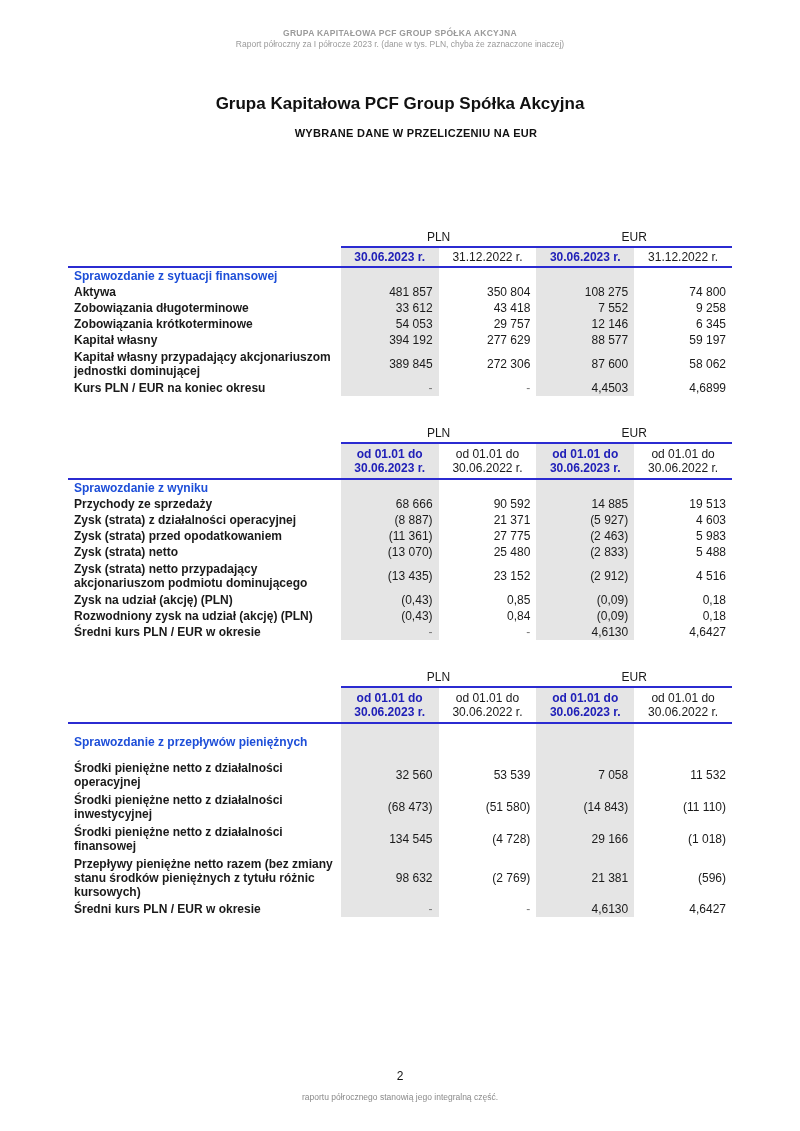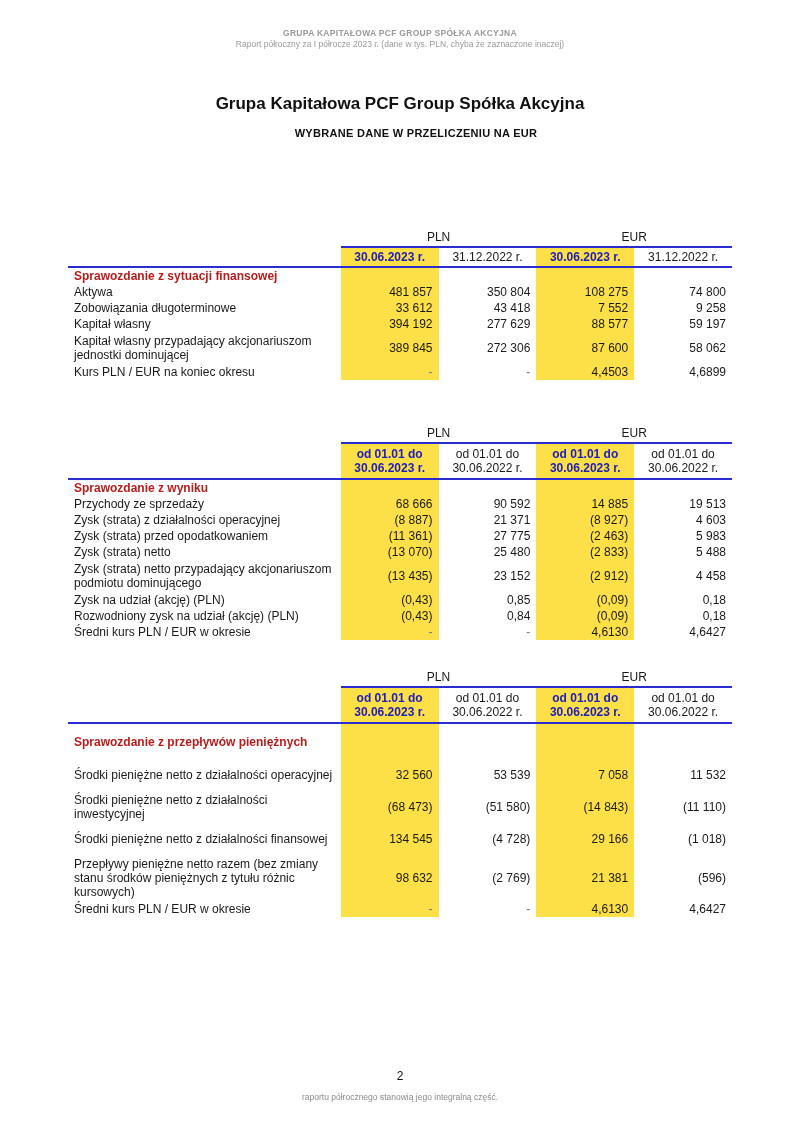--- a/index.html
+++ b/index.html
@@ -5,30 +5,30 @@
   html, body { margin: 0; padding: 0; background: #ffffff; }
   body { width: 800px; height: 1131px; position: relative; font-family: "Liberation Sans", sans-serif; color: #1a1a1a; overflow: hidden; }
   .hdr { position: absolute; top: 28px; left: 0; width: 800px; text-align: center; color: #9a9a9a; }
   .hdr .t1 { font-size: 8.5px; font-weight: bold; letter-spacing: 0.3px; }
   .hdr .t2 { font-size: 8.5px; margin-top: 1px; text-align: center; }
   .title { position: absolute; top: 94px; left: 0; width: 800px; text-align: center; font-size: 17px; font-weight: bold; color: #111; }
   .subtitle { position: absolute; top: 127px; left: 16px; width: 800px; text-align: center; font-size: 11px; font-weight: bold; color: #111; letter-spacing: 0.3px; }
 
   table.fin { position: absolute; left: 68px; width: 664px; border-collapse: collapse; font-size: 12px; margin-top: 48px; }
   table.fin td { padding: 0 6px; height: 16px; line-height: 14px; vertical-align: middle; }
-  table.fin td.lbl { width: 262px; padding-left: 6px; text-align: left; }
+  table.fin td.lbl { width: 262px; padding-left: 6px; text-align: left; font-weight: bold; }
   table.fin td.num { width: 86px; text-align: right; }
-  table.fin td.c1, table.fin td.c3 { background: #fde047; }
+  table.fin td.c1, table.fin td.c3 { background: #e5e5e5; }
   table.fin tr.cur td { text-align: center; height: 18px; font-size: 12px; }
   table.fin tr.cur td.curcell { border-bottom: 2px solid #2b2bd1; }
   table.fin tr.colh td { text-align: center; }
   table.fin tr.colh td.b { color: #2020b8; font-weight: bold; }
   table.fin tr.colh td { border-bottom: 2px solid #2b2bd1; }
   table.fin tr.colh td.lbl { border-bottom: 2px solid #2b2bd1; }
-  table.fin td.sec { color: #b91c1c; font-weight: bold; }
+  table.fin td.sec { color: #1d4ed8; font-weight: bold; }
   table.fin td.dash { color: #777; }
 
   .pg { position: absolute; top: 1069px; left: 0; width: 800px; text-align: center; font-size: 12px; color: #111; }
   .foot { position: absolute; top: 1092px; left: 0; width: 800px; text-align: center; font-size: 8.5px; color: #8a8a8a; line-height: 11px; }
 </style>
 </head>
 <body>
 
 <div class="hdr">
   <div class="t1">GRUPA KAPITAŁOWA PCF GROUP SPÓŁKA AKCYJNA</div>
@@ -67,20 +67,27 @@
     <td class="num">74 800</td>
   </tr>
   <tr>
     <td class="lbl">Zobowiązania długoterminowe</td>
     <td class="num c1">33 612</td>
     <td class="num">43 418</td>
     <td class="num c3">7 552</td>
     <td class="num">9 258</td>
   </tr>
   <tr>
+    <td class="lbl">Zobowiązania krótkoterminowe</td>
+    <td class="num c1">54 053</td>
+    <td class="num">29 757</td>
+    <td class="num c3">12 146</td>
+    <td class="num">6 345</td>
+  </tr>
+  <tr>
     <td class="lbl">Kapitał własny</td>
     <td class="num c1">394 192</td>
     <td class="num">277 629</td>
     <td class="num c3">88 577</td>
     <td class="num">59 197</td>
   </tr>
   <tr style="height:32px;">
     <td class="lbl">Kapitał własny przypadający akcjonariuszom jednostki dominującej</td>
     <td class="num c1">389 845</td>
     <td class="num">272 306</td>
@@ -122,21 +129,21 @@
     <td class="lbl">Przychody ze sprzedaży</td>
     <td class="num c1">68 666</td>
     <td class="num">90 592</td>
     <td class="num c3">14 885</td>
     <td class="num">19 513</td>
   </tr>
   <tr>
     <td class="lbl">Zysk (strata) z działalności operacyjnej</td>
     <td class="num c1">(8 887)</td>
     <td class="num">21 371</td>
-    <td class="num c3">(8 927)</td>
+    <td class="num c3">(5 927)</td>
     <td class="num">4 603</td>
   </tr>
   <tr>
     <td class="lbl">Zysk (strata) przed opodatkowaniem</td>
     <td class="num c1">(11 361)</td>
     <td class="num">27 775</td>
     <td class="num c3">(2 463)</td>
     <td class="num">5 983</td>
   </tr>
   <tr>
@@ -144,21 +151,21 @@
     <td class="num c1">(13 070)</td>
     <td class="num">25 480</td>
     <td class="num c3">(2 833)</td>
     <td class="num">5 488</td>
   </tr>
   <tr style="height:32px;">
     <td class="lbl">Zysk (strata) netto przypadający akcjonariuszom podmiotu dominującego</td>
     <td class="num c1">(13 435)</td>
     <td class="num">23 152</td>
     <td class="num c3">(2 912)</td>
-    <td class="num">4 458</td>
+    <td class="num">4 516</td>
   </tr>
   <tr>
     <td class="lbl">Zysk na udział (akcję) (PLN)</td>
     <td class="num c1">(0,43)</td>
     <td class="num">0,85</td>
     <td class="num c3">(0,09)</td>
     <td class="num">0,18</td>
   </tr>
   <tr>
     <td class="lbl">Rozwodniony zysk na udział (akcję) (PLN)</td>

